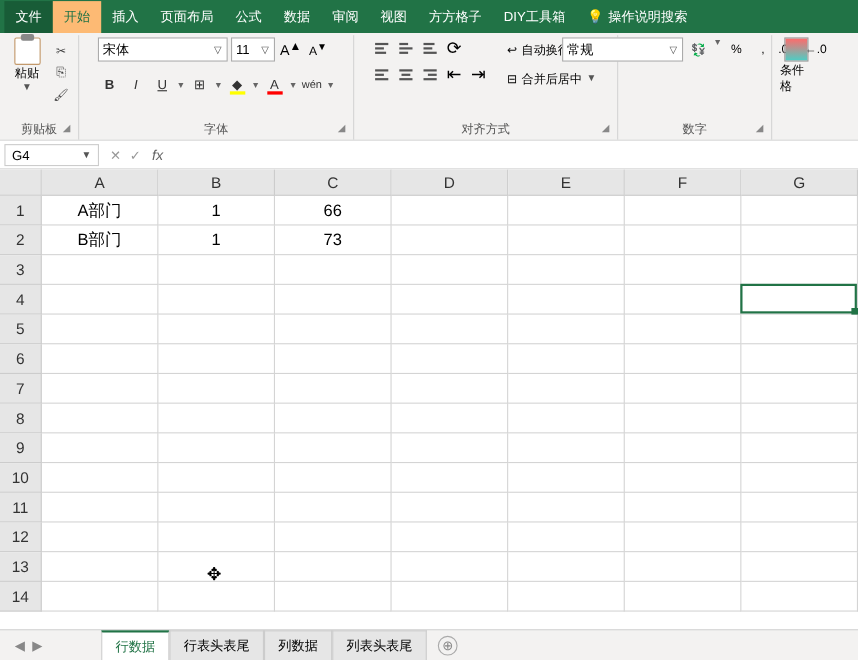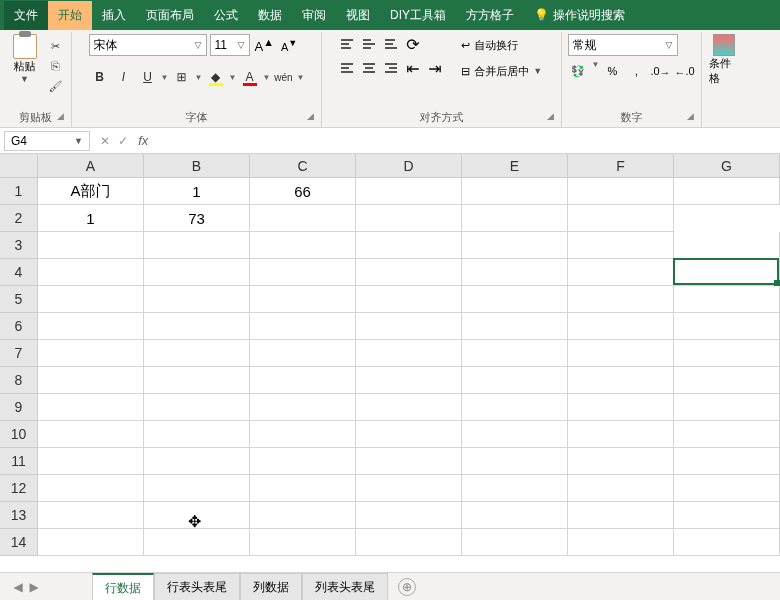--- a/index.html
+++ b/index.html
@@ -94,22 +94,22 @@
 
 <div class="menubar">
   <div class="menu-item file">文件</div>
   <div class="menu-item active">开始</div>
   <div class="menu-item">插入</div>
   <div class="menu-item">页面布局</div>
   <div class="menu-item">公式</div>
   <div class="menu-item">数据</div>
   <div class="menu-item">审阅</div>
   <div class="menu-item">视图</div>
+  <div class="menu-item">方方格子</div>
   <div class="menu-item">DIY工具箱</div>
-  <div class="menu-item">方方格子</div>
   <div class="bulb">
     <span>💡</span>
     <span>操作说明搜索</span>
   </div>
 </div>
 
 <div class="ribbon">
 
   <div class="rgroup" style="width:72px">
     <div class="rgroup-body">
@@ -237,21 +237,21 @@
           <span>合并后居中</span>
           <span class="chev">▼</span>
         </div>
       </div>
     </div>
     <div class="rgroup-label">对齐方式</div>
     <div class="dlg-launch">◢</div>
   </div>
 
   <div class="rgroup" style="width:140px">
-    <div class="rgroup-body" style="flex-direction:column">
+    <div class="rgroup-body" style="flex-direction:row">
       <div class="num-sel">
         <span>常规</span>
         <span class="chev">▽</span>
       </div>
       <div class="num-row">
         <div class="nbtn">
             <span>💱</span>
           </div>
         <span class="dd">▼</span>
         <div class="nbtn">%</div>
@@ -318,20 +318,21 @@
       <div class="crow">
         <div class="cell c">A部门</div>
         <div class="cell c">1</div>
         <div class="cell c">66</div>
         <div class="cell c"></div>
         <div class="cell c"></div>
         <div class="cell c"></div>
         <div class="cell c"></div>
       </div>
       <div class="crow">
+        <div class="cell c">B部门</div>
         <div class="cell c">1</div>
         <div class="cell c">73</div>
         <div class="cell c"></div>
         <div class="cell c"></div>
         <div class="cell c"></div>
         <div class="cell c"></div>
       </div>
       <div class="crow">
         <div class="cell c"></div>
         <div class="cell c"></div>

